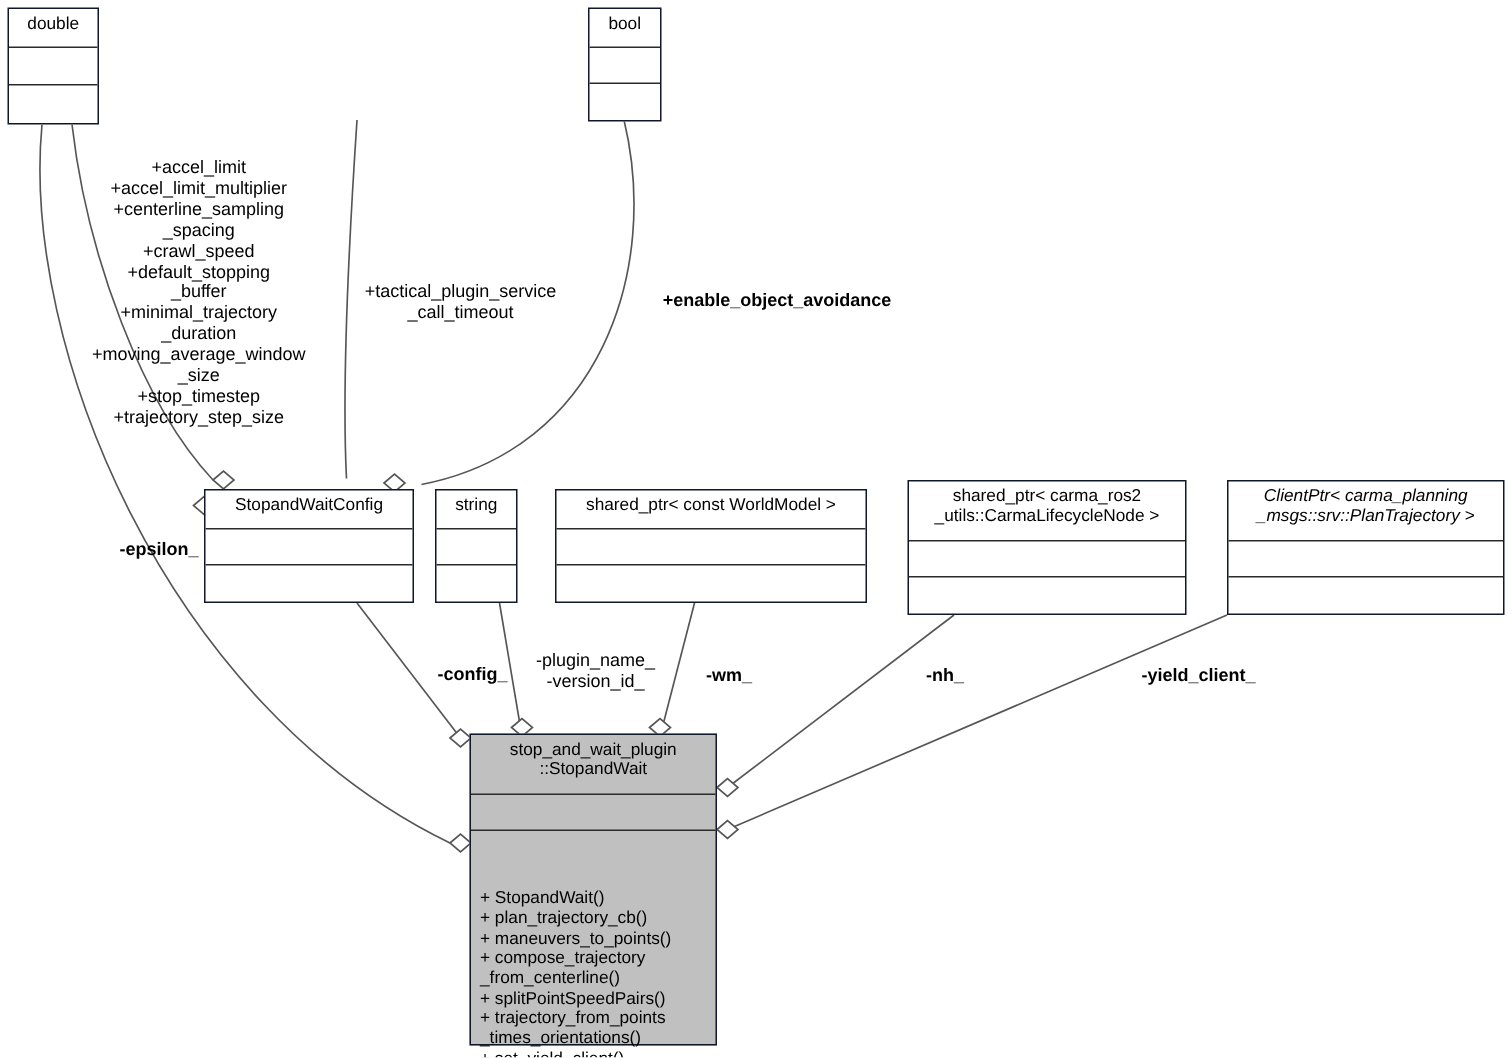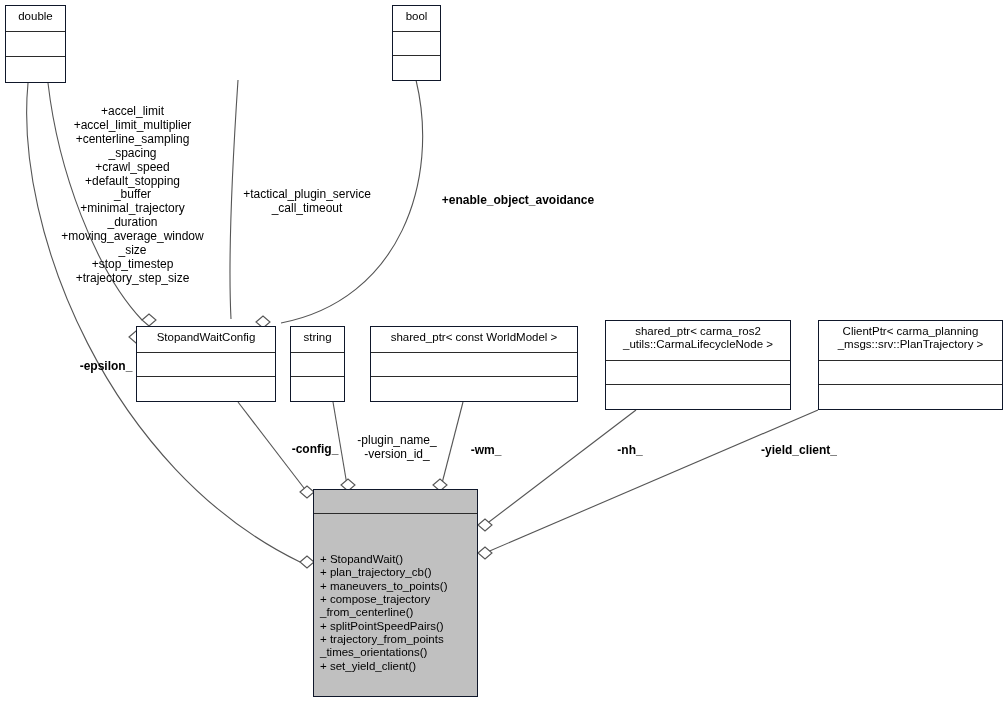--- a/index.html
+++ b/index.html
@@ -150,27 +150,29 @@
   </div>
 
   <div class="uml-node" style="left:605px; top:320px; width:186px; height:90px;">
     <div class="uml-title" style="height:40px;">shared_ptr&lt; carma_ros2
 _utils::CarmaLifecycleNode &gt;</div>
     <div class="uml-attrs" style="height:24px;"></div>
     <div class="uml-ops" style="height:24px;"></div>
   </div>
 
   <div class="uml-node" style="left:818px; top:320px; width:185px; height:90px;">
-    <div class="uml-title" style="height:40px;">ClientPtr&lt; carma_planning
+    <div class="uml-title" style="height:40px;font-style:italic;">ClientPtr&lt; carma_planning
 _msgs::srv::PlanTrajectory &gt;</div>
     <div class="uml-attrs" style="height:24px;"></div>
     <div class="uml-ops" style="height:24px;"></div>
   </div>
 
   <div class="uml-node filled" style="left:313px; top:489px; width:165px; height:208px;">
+    <div class="uml-title" style="height:40px;">stop_and_wait_plugin
+::StopandWait</div>
     <div class="uml-attrs" style="height:24px;"></div>
     <div class="uml-ops" style="height:142px;margin-top:36px;">+ StopandWait()
 + plan_trajectory_cb()
 + maneuvers_to_points()
 + compose_trajectory
 _from_centerline()
 + splitPointSpeedPairs()
 + trajectory_from_points
 _times_orientations()
 + set_yield_client()</div>

